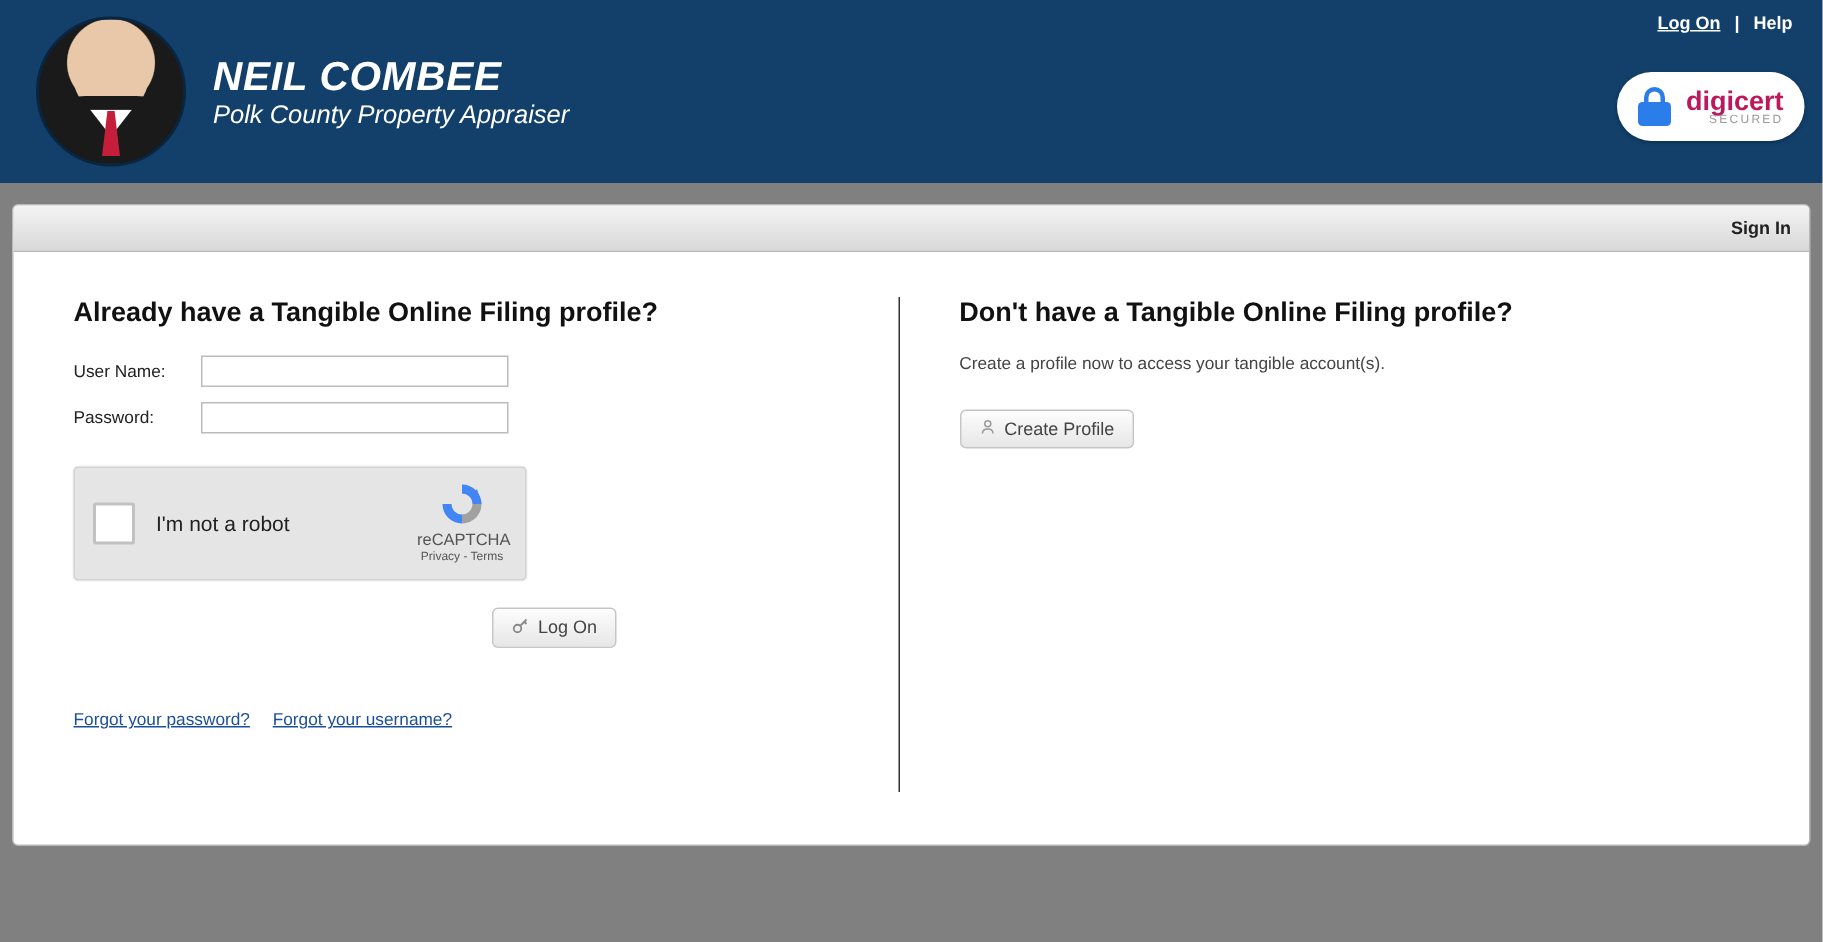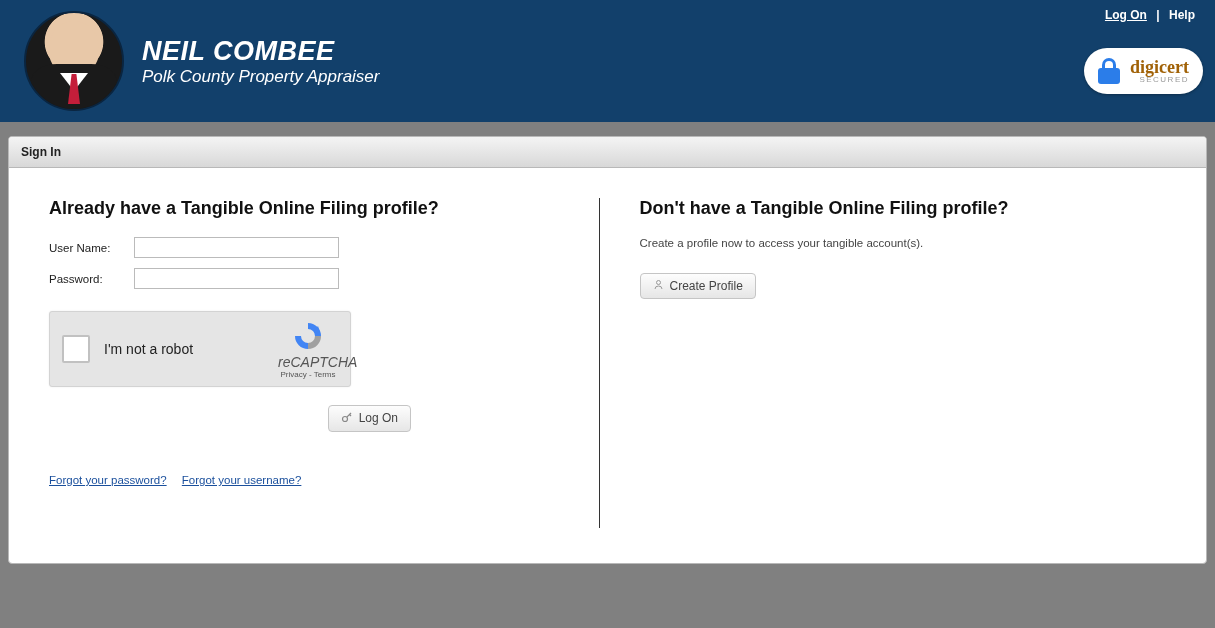--- a/index.html
+++ b/index.html
@@ -121,22 +121,22 @@
       border-radius: 8px 8px 0 0;
     }
     .badge-text {
       display: flex;
       flex-direction: column;
       line-height: 1;
     }
     .badge-brand {
       font-size: 18px;
       font-weight: bold;
-      color: #a16207;
-      font-family: Liberation Serif, serif;
+      color: #be185d;
+      font-family: Liberation Sans, sans-serif;
     }
     .badge-secured {
       font-size: 8px;
       color: #999;
       letter-spacing: 1.5px;
       text-align: right;
     }
     .content-outer {
       padding: 14px 8px;
     }
@@ -146,20 +146,21 @@
       border-radius: 4px;
       overflow: hidden;
     }
     .panel-header {
       background: linear-gradient(to bottom, #f4f4f4, #d8d8d8);
       border-bottom: 1px solid #b8b8b8;
       padding: 8px 12px;
       font-size: 12px;
       font-weight: bold;
       color: #222;
+      text-align: right;
     }
     .panel-body {
       display: flex;
       padding: 30px 16px 35px 0;
       min-height: 395px;
     }
     .col {
       padding: 0 40px;
     }
     .col-left {
@@ -232,24 +233,23 @@
       width: 60px;
     }
     .recaptcha-logo {
       width: 32px;
       height: 32px;
       margin: 0 auto 2px;
       position: relative;
     }
     .recaptcha-logo svg { width: 32px; height: 32px; }
     .recaptcha-brand {
-      font-size: 14px;
+      font-size: 11px;
       color: #555;
       font-family: Arial, sans-serif;
-      font-style: italic;
     }
     .recaptcha-links {
       font-size: 8px;
       color: #555;
       font-family: Arial, sans-serif;
     }
     .btn {
       display: inline-flex;
       align-items: flex-start;
       background: linear-gradient(to bottom, #fdfdfd, #e6e6e6);

